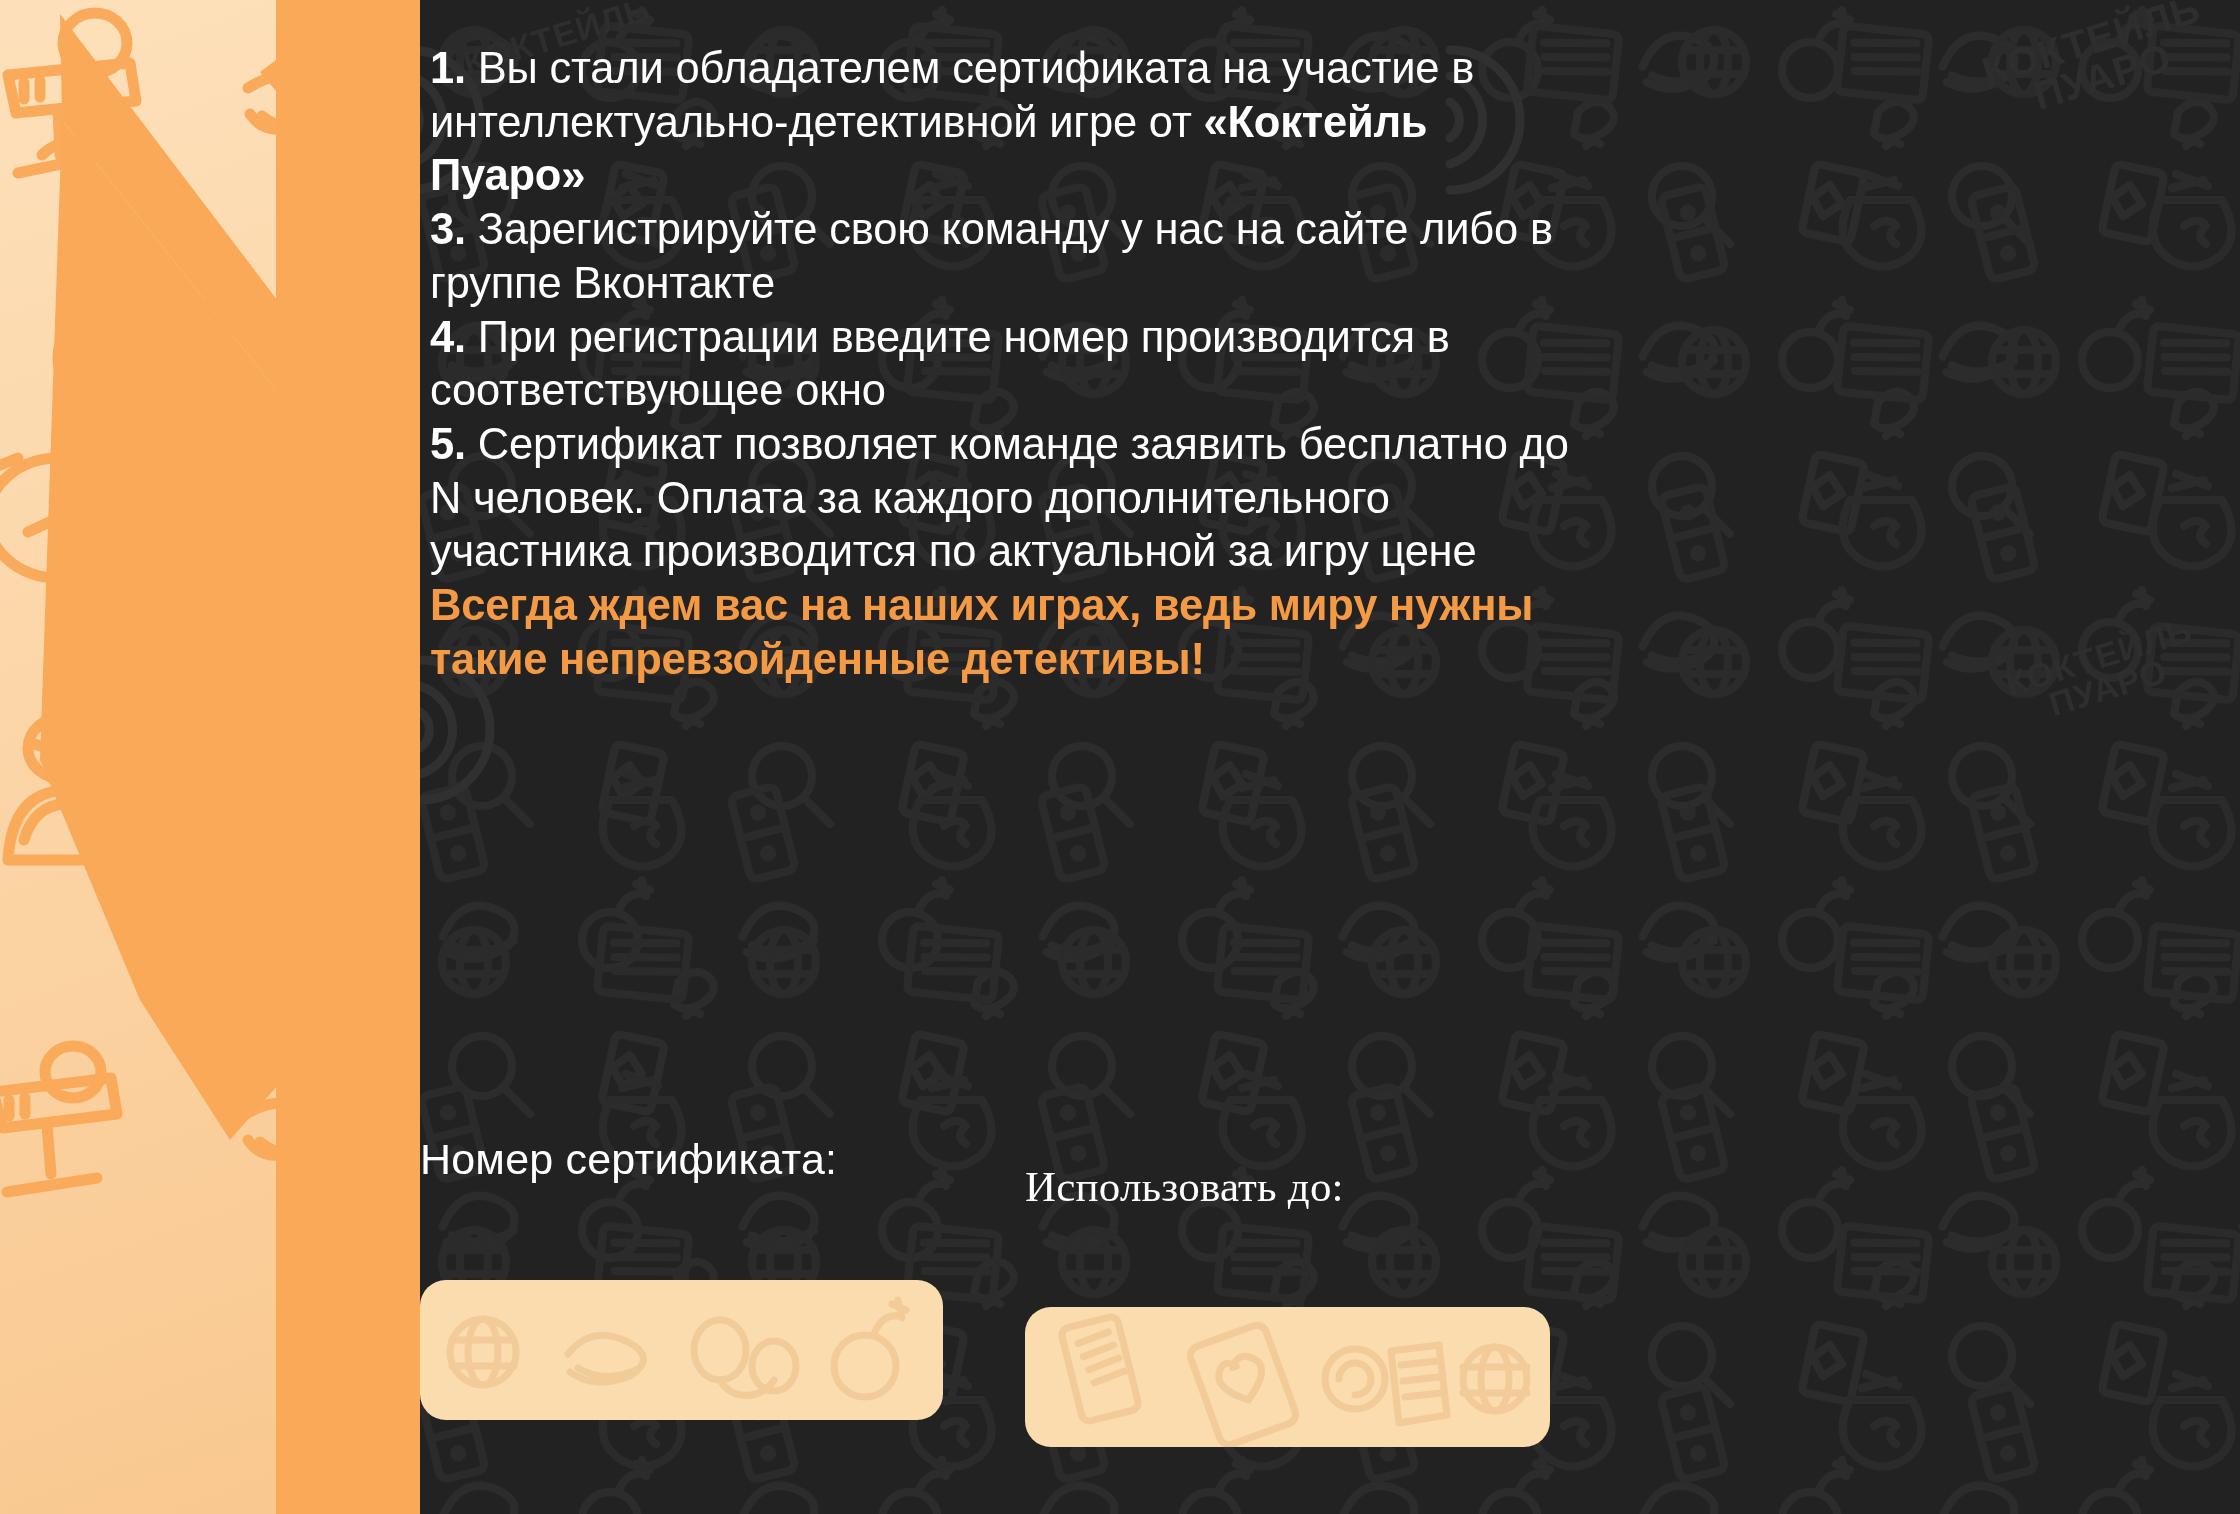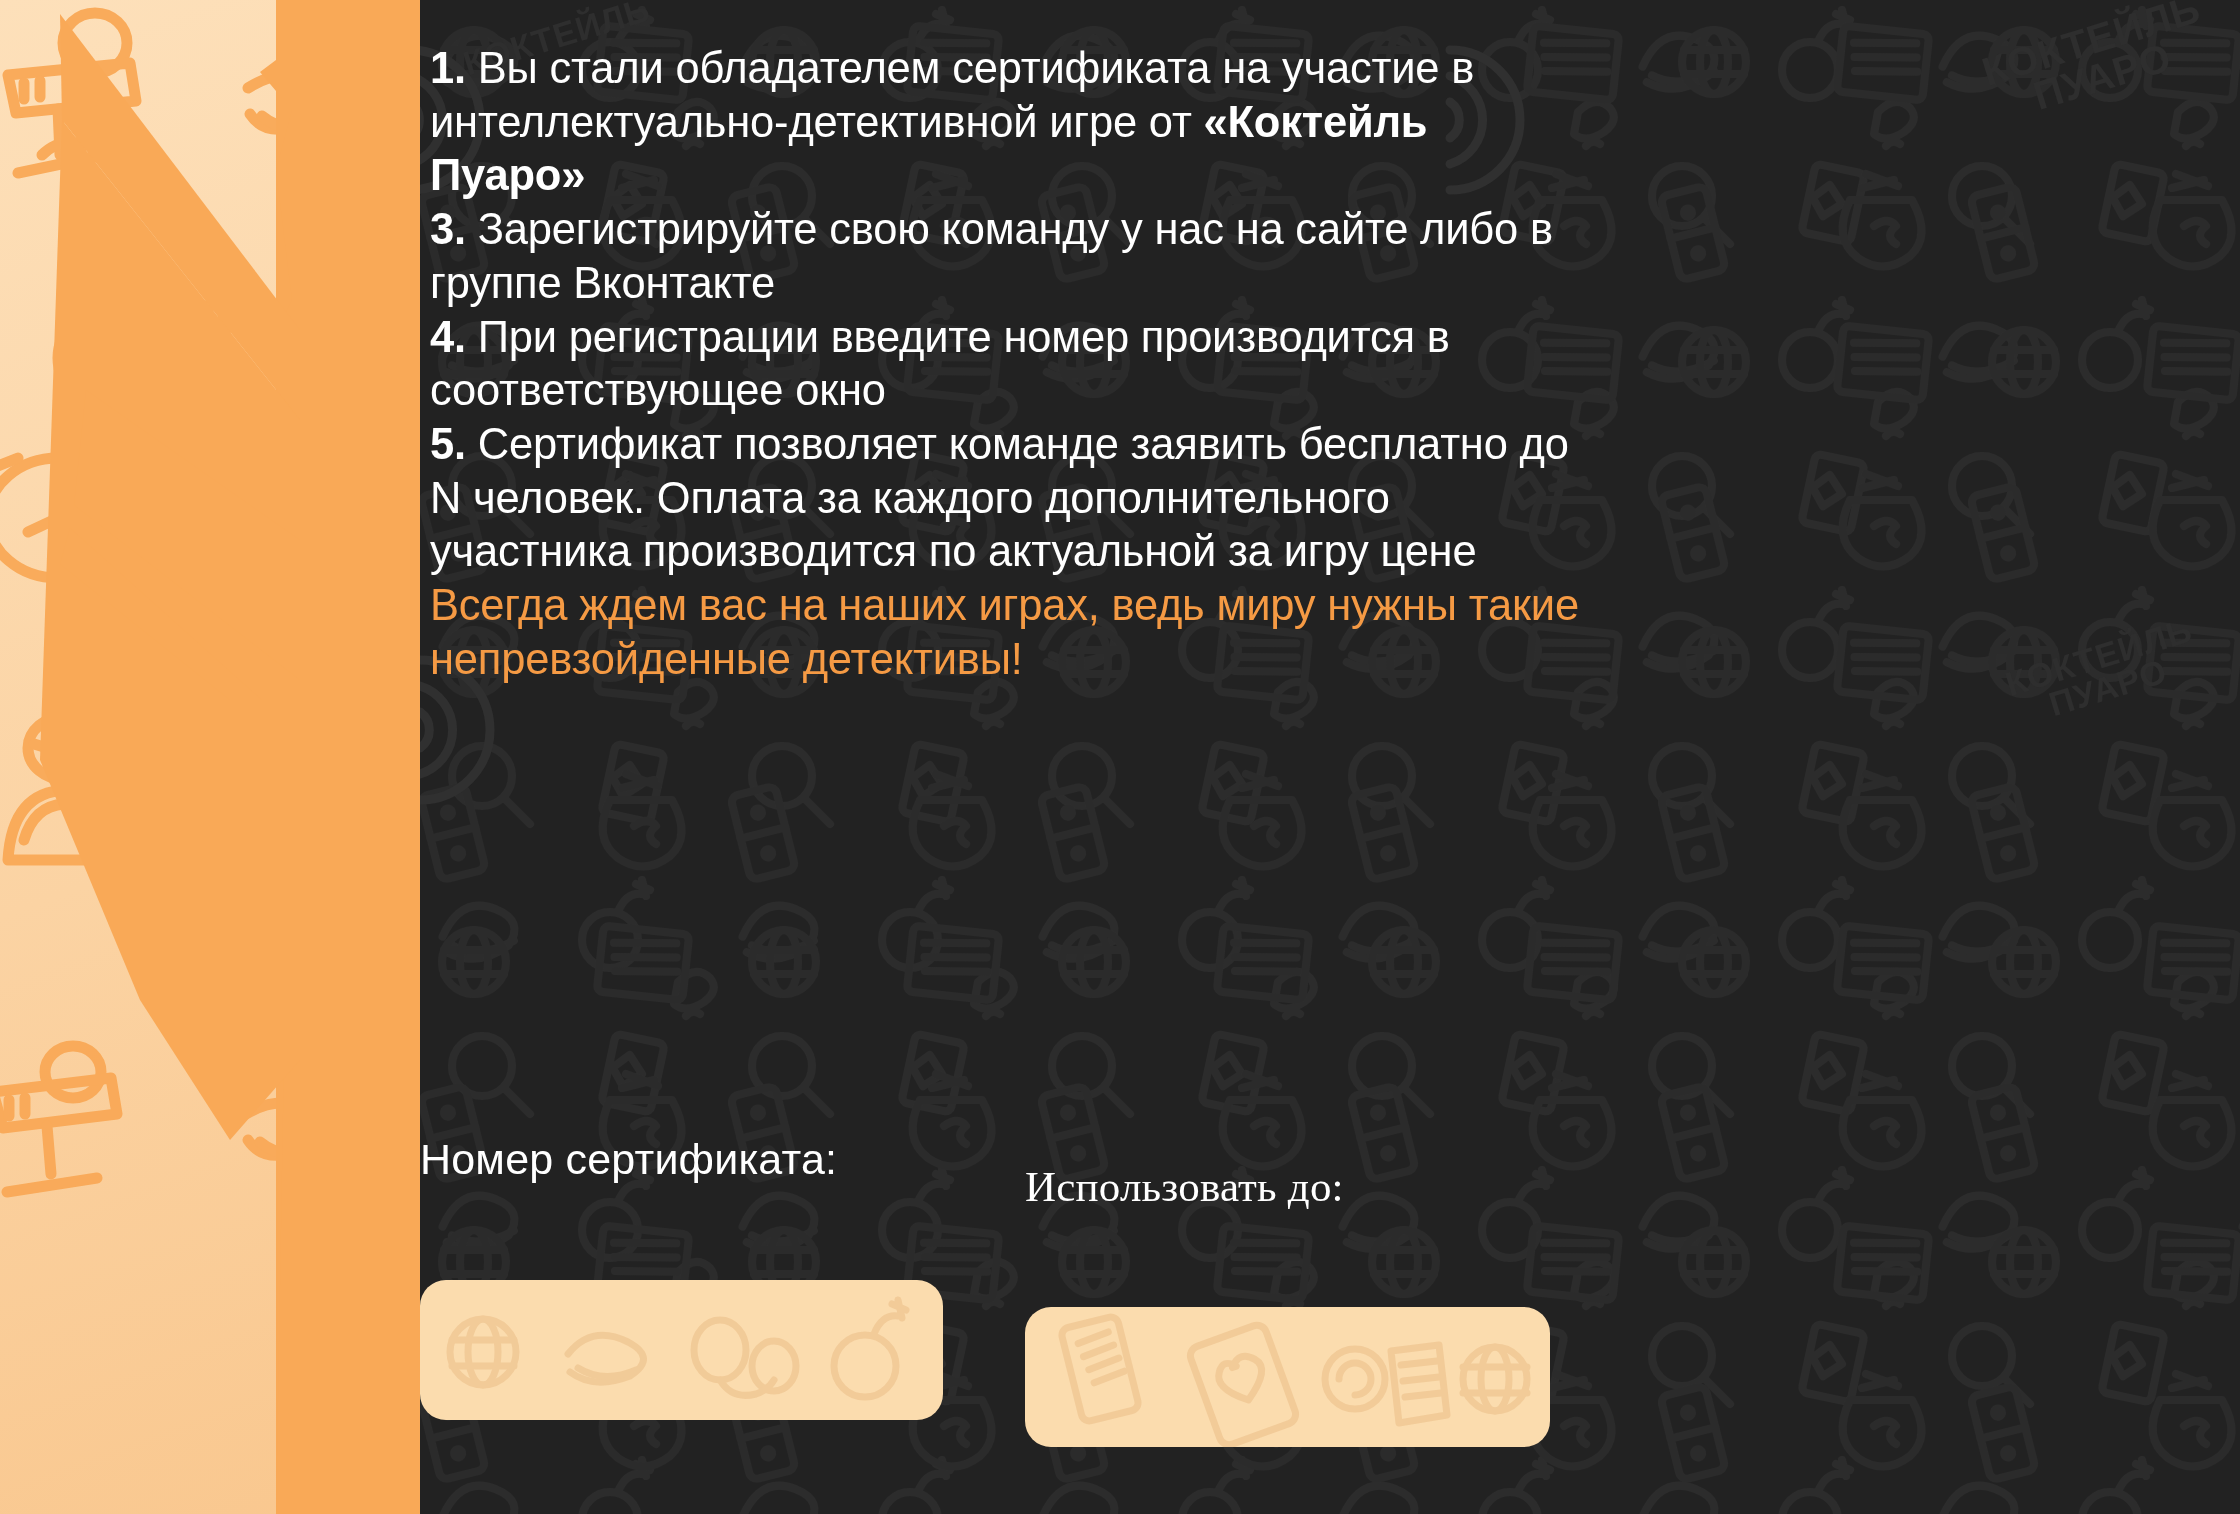--- a/index.html
+++ b/index.html
@@ -92,21 +92,21 @@
     font-size: 43.5px;
     line-height: 1.235;
     letter-spacing: -0.2px;
     padding-left: 10px;
   }
   .rule-line { white-space: normal; }
   .rule-num { font-weight: 700; }
   .brandbold { font-weight: 700; }
   #cta {
     color: #f59a44;
-    font-weight: 400;
+    font-weight: 700;
     font-size: 43.5px;
     line-height: 1.235;
   }
 
   
   #fields {
     position: absolute;
     left: 0; top: 1135px;
     width: 1820px; height: 380px;
   }

